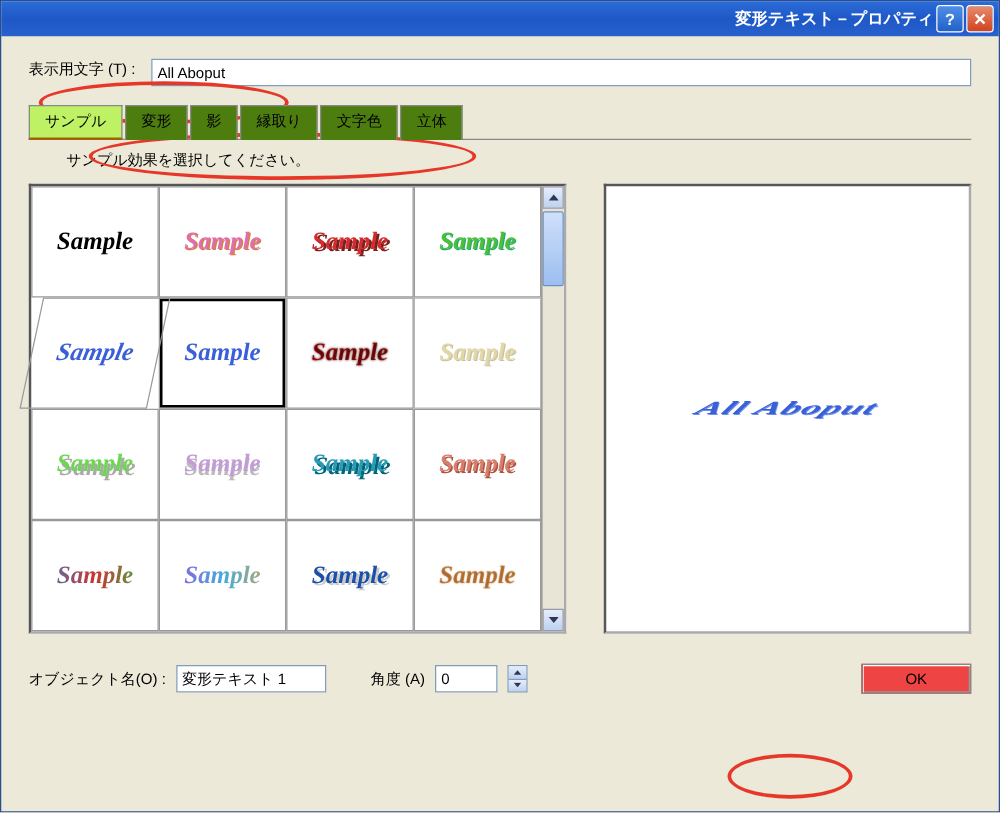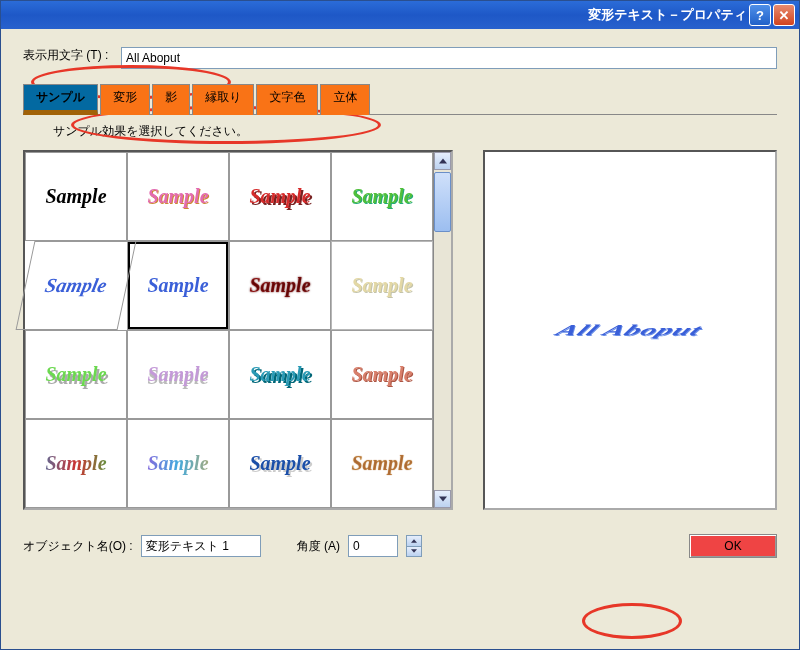--- a/index.html
+++ b/index.html
@@ -16,22 +16,22 @@
 .textinput { border: 1px solid #7f9db9; background: #fff; height: 22px; padding: 2px 4px; font-family: inherit; font-size: 12px; }
 .wide { flex: 1; }
 .fontrow .combo { width: 240px; position: relative; display: flex; }
 .combo select, .combo .selbox { flex:1; border: 1px solid #7f9db9; background:#fff; height:22px; padding:2px 4px; font-family:inherit; font-size:12px; appearance:none; }
 .combo .drop { width: 18px; height: 22px; border:1px solid #7f9db9; border-left:none; background: linear-gradient(to bottom,#e6eefc,#bcd2f0); display:flex; align-items:center; justify-content:center; }
 .combo .drop svg { width:8px; height:6px; }
 .sizecombo { width: 70px; display:flex; margin-left:6px; }
 .previewchk { margin-left:auto; display:flex; align-items:center; gap:4px; }
 .chkbox { width:13px; height:13px; border:1px solid #7f9db9; background:#fff; }
 .tabs { display:flex; border-bottom:1px solid #888; margin-bottom:6px; }
-.tab { padding: 4px 12px; border:1px solid #888; border-bottom:none; margin-right:2px; background:#f97316; position:relative; top:1px; font-size:12px; }
-.tab.active { background:#0369a1; border-bottom:5px solid #a16207;font-weight:bold; }
+.tab { padding: 4px 12px; border:1px solid #888; border-bottom:none; margin-right:2px; background:#4d7c0f; position:relative; top:1px; font-size:12px; }
+.tab.active { background:#bef264; border-bottom:2px solid #a16207; }
 .tabhint { margin: 8px 0 10px 30px; font-size:12px; }
 .mainarea { display:flex; gap:30px;justify-content:center; }
 .samplegrid-wrap { border:2px inset #aaa; background:#fff; width:430px; height:360px; position:relative; display:flex; }
 .samplegrid { flex:1; display:grid; grid-template-columns: repeat(4,1fr); grid-template-rows: repeat(4,1fr); }
 .cell { border:1px solid #999; display:flex; align-items:center; justify-content:center; font-size:20px; font-weight:bold; font-style:italic; font-family: Georgia, 'Times New Roman', serif; overflow:hidden; }
 .cell.selected { outline:2px solid #000; outline-offset:-3px; }
 .vscroll { width:18px; background:#e8e5d6; border-left:1px solid #888; display:flex; flex-direction:column; }
 .vscroll .arrow { height:18px; background:linear-gradient(to bottom,#e6eefc,#bcd2f0); border:1px solid #99a; display:flex; align-items:center; justify-content:center; }
 .vscroll .thumb { height:60px; margin-top:2px; background:linear-gradient(to bottom,#cfe0fa,#9cbef0); border:1px solid #6a8fc8; border-radius:2px; }
 .vscroll .track { flex:1; }

